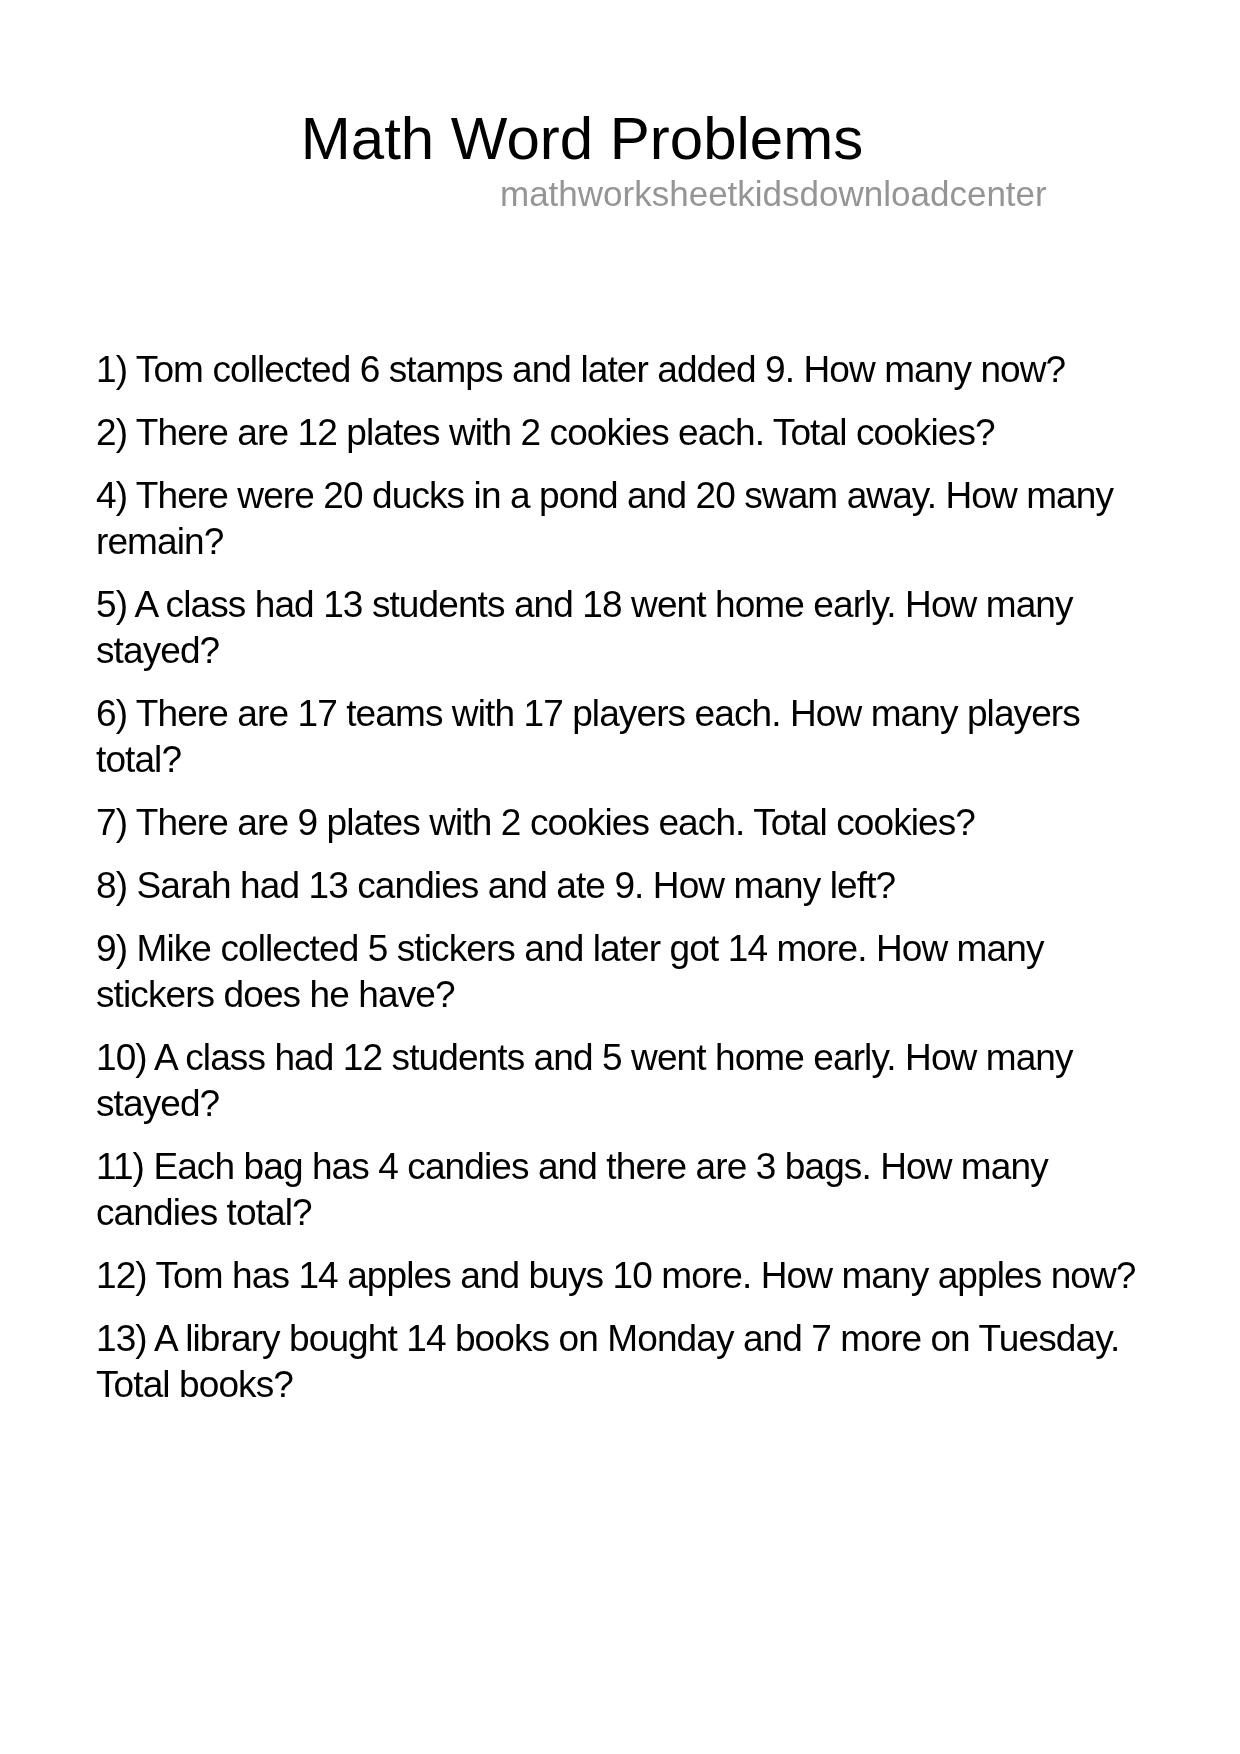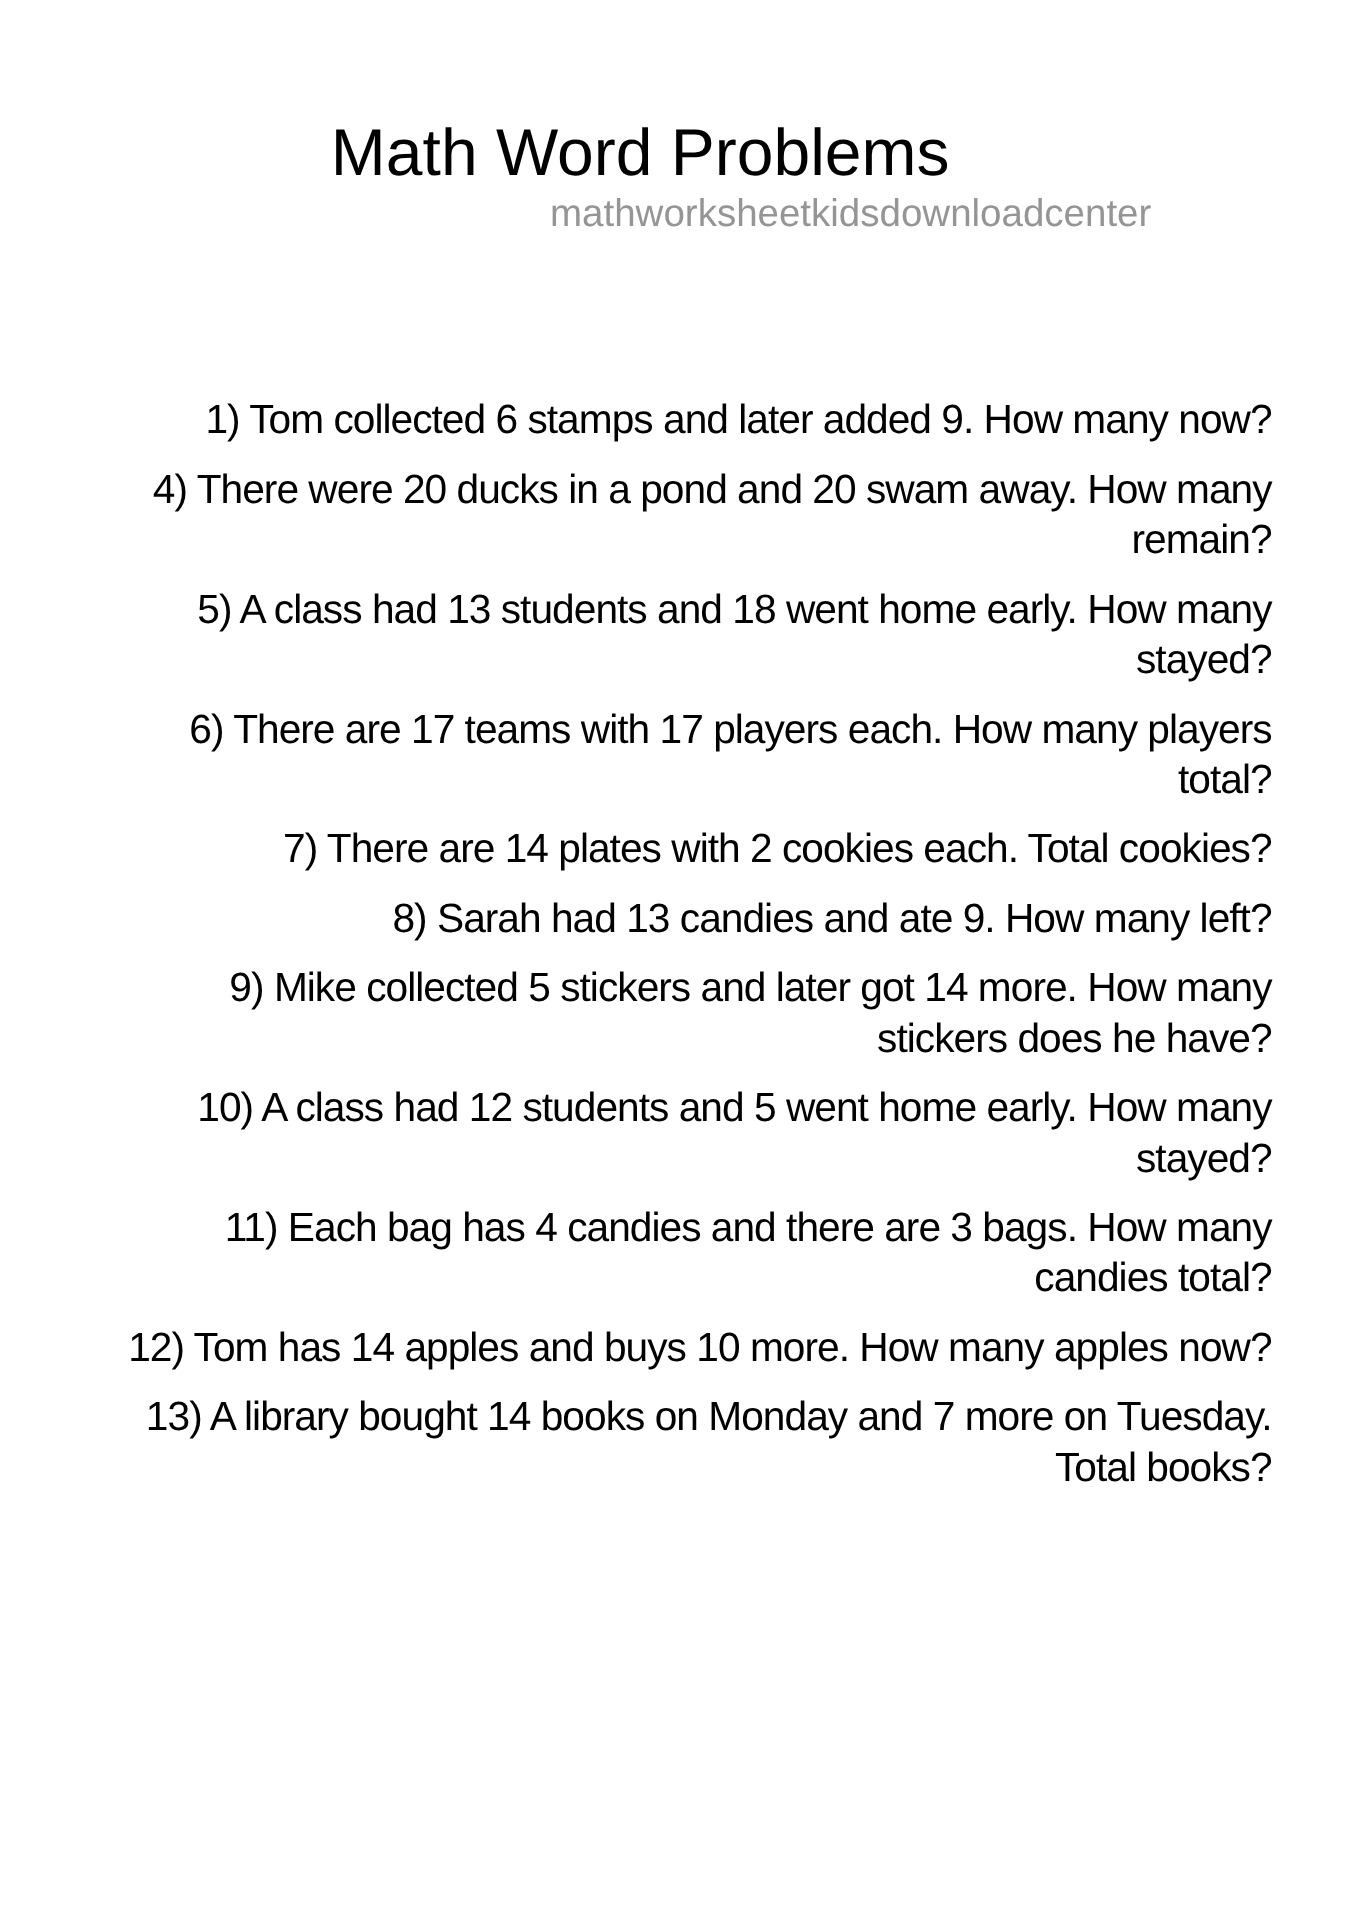--- a/index.html
+++ b/index.html
@@ -36,47 +36,47 @@
     line-height: 1.2;
     color: var(--color-watermark, #959595);
   }
   .problems {
     position: absolute;
     top: 347px;
     left: 96px;
     width: 1060px;
   }
   .problem {
-    margin: 12px 0 17px 0;
+    margin: 0 0 17px 0;
     font-size: 37px;
     line-height: 46px;
     letter-spacing: -0.9px;
     white-space: pre-line;
     color: var(--color-text, #000000);
-    text-align: right;
   }
 </style>
 </head>
 <body>
 
 <div class="page">
 
   <h1 class="doc-title">Math Word Problems</h1>
 
   <div class="watermark">mathworksheetkidsdownloadcenter</div>
 
   <div class="problems">
     <p class="problem">1) Tom collected 6 stamps and later added 9. How many now?</p>
+    <p class="problem">2) There are 12 plates with 2 cookies each. Total cookies?</p>
     <p class="problem">4) There were 20 ducks in a pond and 20 swam away. How many
 remain?</p>
     <p class="problem">5) A class had 13 students and 18 went home early. How many
 stayed?</p>
     <p class="problem">6) There are 17 teams with 17 players each. How many players
 total?</p>
-    <p class="problem">7) There are 14 plates with 2 cookies each. Total cookies?</p>
+    <p class="problem">7) There are 9 plates with 2 cookies each. Total cookies?</p>
     <p class="problem">8) Sarah had 13 candies and ate 9. How many left?</p>
     <p class="problem">9) Mike collected 5 stickers and later got 14 more. How many
 stickers does he have?</p>
     <p class="problem">10) A class had 12 students and 5 went home early. How many
 stayed?</p>
     <p class="problem">11) Each bag has 4 candies and there are 3 bags. How many
 candies total?</p>
     <p class="problem">12) Tom has 14 apples and buys 10 more. How many apples now?</p>
     <p class="problem">13) A library bought 14 books on Monday and 7 more on Tuesday.
 Total books?</p>

